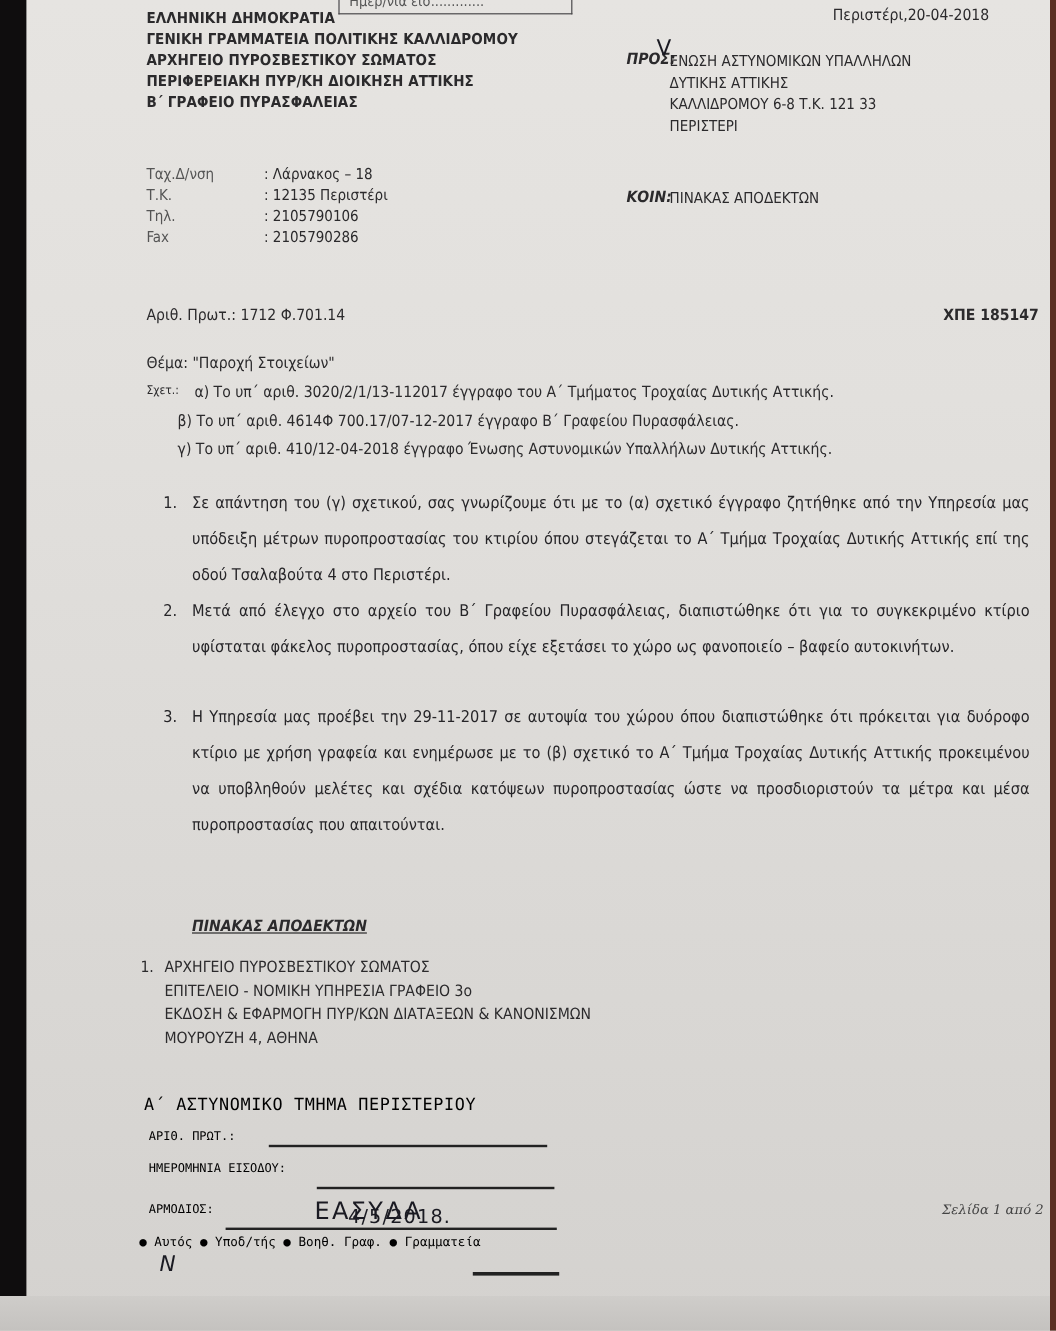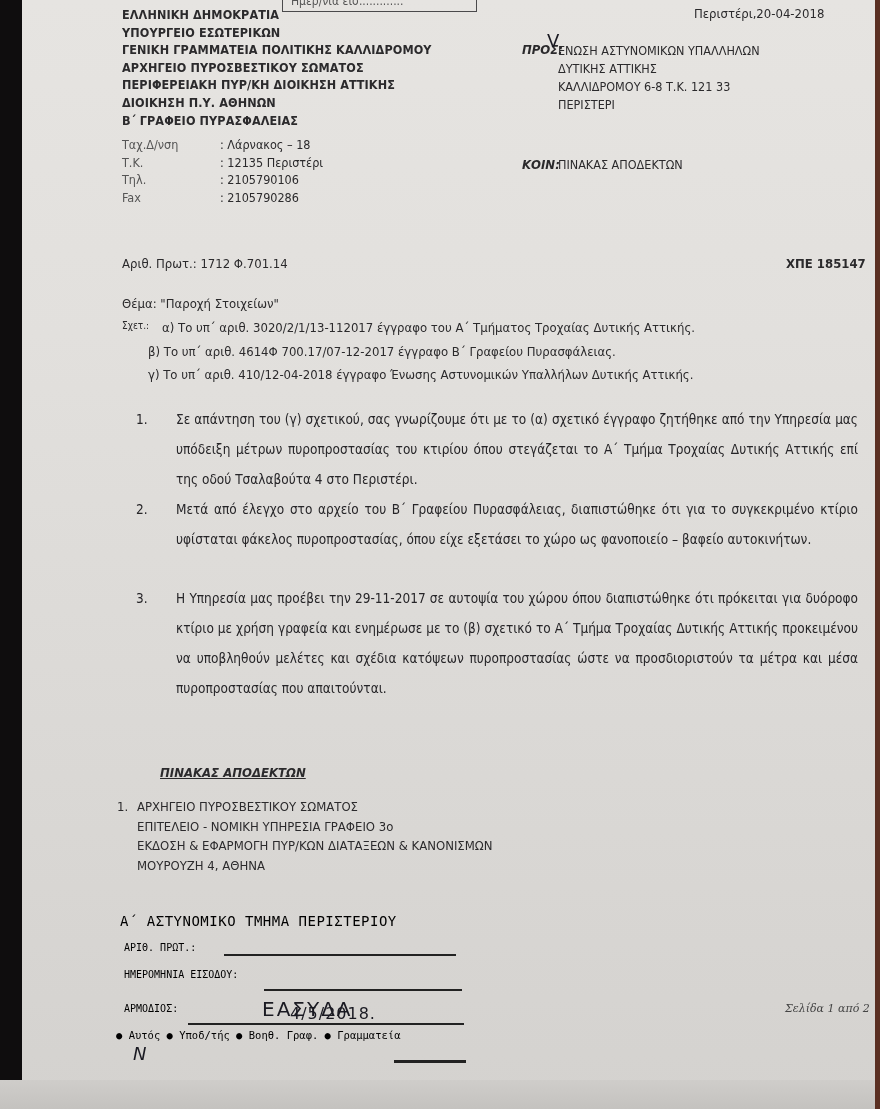--- a/index.html
+++ b/index.html
@@ -32,21 +32,21 @@
   .recip { font-size: 12.5px; line-height: 18px; }
   .stamp-top {
     position: absolute; left: 282px; top: -6px; width: 185px; height: 17px;
     border: 1.5px solid #4b4a4c; border-top: none; font-size: 12px; color: #555;
     padding-left: 8px; line-height: 14px;
   }
   .ref { font-size: 13px; font-weight: bold; }
   .body-txt { font-size: 13.5px; line-height: 30px; color: #262528; }
   .para { position: absolute; left: 136px; width: 722px; }
   .para .num { position: absolute; left: 0; }
-  .para .txt { margin-left: 40px; text-align: justify; }
+  .para .txt { margin-left: 24px; text-align: justify; }
   .recv-title { font-style: italic; font-weight: bold; text-decoration: underline; font-size: 13px; }
   .recv { font-size: 13px; line-height: 19.5px; }
   .stamp { font-family: "DejaVu Sans Mono", monospace; font-weight: normal; color: #000000; text-align: center; }
   .hand { font-family: "DejaVu Sans", sans-serif; color: #1a1a22; font-weight: normal; }
   .pageno { font-family: "DejaVu Serif", serif; font-style: italic; font-size: 11px; color: #444; }
   .line { border-bottom: 2px solid #222; position: absolute; }
 </style>
 </head>
 <body>
 
@@ -54,25 +54,23 @@
 <div class="left-edge"></div>
 <div class="left-edge-bottom"></div>
 <div class="right-edge"></div>
 
 <div class="stamp-top">
   <span>Ημερ/νια εισ.............</span>
 </div>
 
 <div class="abs hdr" style="left:122px; top:6px;">
   <div>ΕΛΛΗΝΙΚΗ ΔΗΜΟΚΡΑΤΙΑ</div>
-  <div>ΥΠΟΥΡΓΕΙΟ ΕΣΩΤΕΡΙΚΩΝ</div>
   <div>ΓΕΝΙΚΗ ΓΡΑΜΜΑΤΕΙΑ ΠΟΛΙΤΙΚΗΣ ΚΑΛΛΙΔΡΟΜΟΥ</div>
   <div>ΑΡΧΗΓΕΙΟ ΠΥΡΟΣΒΕΣΤΙΚΟΥ ΣΩΜΑΤΟΣ</div>
   <div>ΠΕΡΙΦΕΡΕΙΑΚΗ ΠΥΡ/ΚΗ ΔΙΟΙΚΗΣΗ ΑΤΤΙΚΗΣ</div>
-  <div>ΔΙΟΙΚΗΣΗ Π.Υ. ΑΘΗΝΩΝ</div>
   <div>Β΄ ΓΡΑΦΕΙΟ ΠΥΡΑΣΦΑΛΕΙΑΣ</div>
 </div>
 
 <div class="abs addr" style="left:122px; top:136px;">
   <div><span style="display:inline-block;width:98px;color:#555;">Ταχ.Δ/νση</span><span>: Λάρνακος – 18</span></div>
   <div><span style="display:inline-block;width:98px;color:#555;">Τ.Κ.</span><span>: 12135 Περιστέρι</span></div>
   <div><span style="display:inline-block;width:98px;color:#555;">Τηλ.</span><span>: 2105790106</span></div>
   <div><span style="display:inline-block;width:98px;color:#555;">Fax</span><span>: 2105790286</span></div>
 </div>
 

